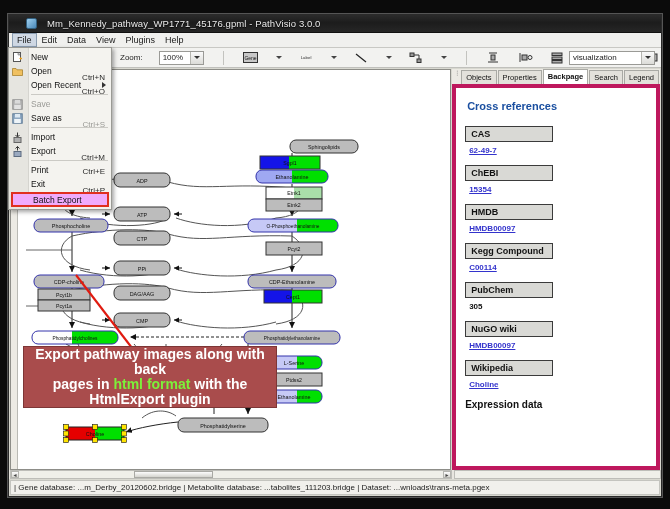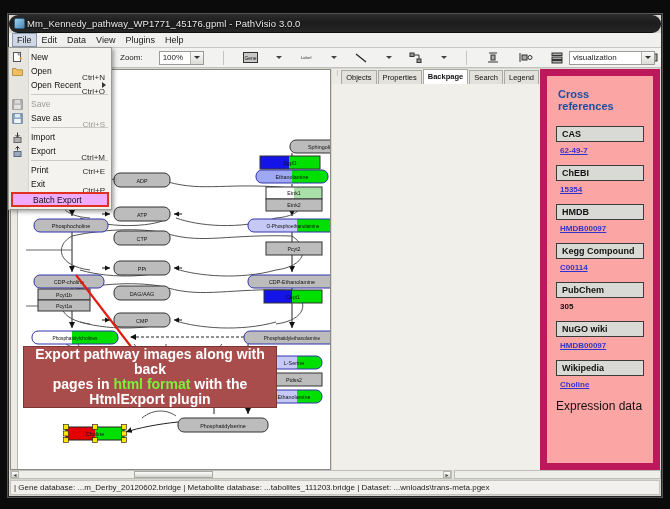--- a/index.html
+++ b/index.html
@@ -16,23 +16,22 @@
     position:absolute; left:8px; top:14px; width:654px; height:483px;
     background:#d8d8d0;
     border:1px solid #2a2a2a;
     box-shadow:0 0 0 1px #555;
     display:flex; flex-direction:column;
   }
   
   #titlebar {
     height:18px; flex:0 0 18px;
     background:linear-gradient(to bottom,#2b2b2b 0%,#1c1c1c 45%,#262626 100%);
-    display:flex; align-items:center; padding-left:5px; gap:2px;
+    display:flex; align-items:center; padding-left:17px; gap:10px;
     border-bottom:1px solid #111;
-    border-radius:9px;
   }
   #titlebar .tb-icon {
     width:11px; height:11px; border-radius:2px;
     background:linear-gradient(135deg,#9fd0ef,#4a88b8);
     border:1px solid #33607f; flex:0 0 auto;
   }
   #titlebar .tb-text {
     color:#eaeaea; font-size:9.5px; letter-spacing:.1px;
     text-shadow:0 1px 1px #000; white-space:nowrap;
   }
@@ -81,50 +80,50 @@
   }
   #leftgutter {
     position:absolute; left:0; top:0; width:7px; height:100%;
     background:#eceae4; border-right:1px solid #b9b9b4;
   }
   #leftgutter .ghandle{ position:absolute; left:1px; top:22px; font-size:6px; color:#555;}
   
   #pathsvg { position:absolute; left:7px; top:0; }
   
   #rightpanel {
-    flex:0 0 207px; display:flex; flex-direction:row;
+    flex:0 0 207px; display:flex; flex-direction:column;
     margin:1px 1px 0 1px; background:#f0efe9;
   }
   #tabstrip {
     height:15px; flex:0 0 15px; display:flex; align-items:flex-end;
     background:#eceae4; padding-left:9px; position:relative;
   }
   #tabstrip .tgrip{ position:absolute;left:2px;top:1px;font-size:6px;color:#666;line-height:6px;}
   .ptab {
     font-size:7.5px; color:#111; padding:1px 4px 1px 4px; line-height:11px;
     background:#e3e1db; border:1px solid #a9a9a4; border-bottom:none;
     margin-right:1px; white-space:nowrap;
   }
   .ptab.active { background:#fff; font-weight:bold; padding-bottom:2px; }
   #panelbody {
-    flex:1 1 auto; background:#fca5a5; border:7px solid #be185d;
+    flex:1 1 auto; background:#ffffff; border:4px solid #be185d;
     padding:10px 9px 4px 9px; overflow:hidden;
   }
   .xref-title {
     color:#1a4fa0; font-size:11px; font-weight:bold; margin:2px 0 14px 2px;
   }
   .xref-hdr {
     background:#d9d9d5; border:1px solid #3b3b3b;
     font-size:9px; font-weight:bold; color:#111;
     padding:2px 5px; width:88px; margin-top:0px;
   }
   .xref-val { font-size:8px; margin:4px 0 10px 4px; }
   .xref-val a { color:#3333cc; text-decoration:underline; font-weight:bold; }
   .xref-val.plain { color:#111; font-weight:bold; text-decoration:none; }
-  .expr-title { font-size:12px; font-weight:normal; color:#111; margin-top:4px; }
+  .expr-title { font-size:10px; font-weight:bold; color:#111; margin-top:4px; }
   
   #hscrollrow { flex:0 0 9px; display:flex; background:#e8e6e0; }
   #hscroll { flex:1 1 auto; background:#efefe9; border:1px solid #bdbdb8; position:relative; margin-left:1px;}
   #hscroll .thumb{position:absolute;left:28%;top:0;width:18%;height:100%;background:linear-gradient(to bottom,#fcfcfc,#d4d4ce);border:1px solid #a9a9a4;}
   #hscroll .ar{position:absolute;top:0;width:8px;height:100%;background:linear-gradient(to bottom,#fcfcfc,#d9d9d3);border:1px solid #b5b5b0;font-size:5px;color:#444;display:flex;align-items:center;justify-content:center;}
   #hscrollpad{flex:0 0 207px;background:#efefe9;border:1px solid #bdbdb8;margin-left:2px;}
   #statusbar {
     flex:0 0 15px; background:#f1f0ec; border:1px solid #c4c4bf;
     display:flex; align-items:center; font-size:8px; color:#1b1b1b;
     padding-left:3px; white-space:nowrap; overflow:hidden; margin:1px;

